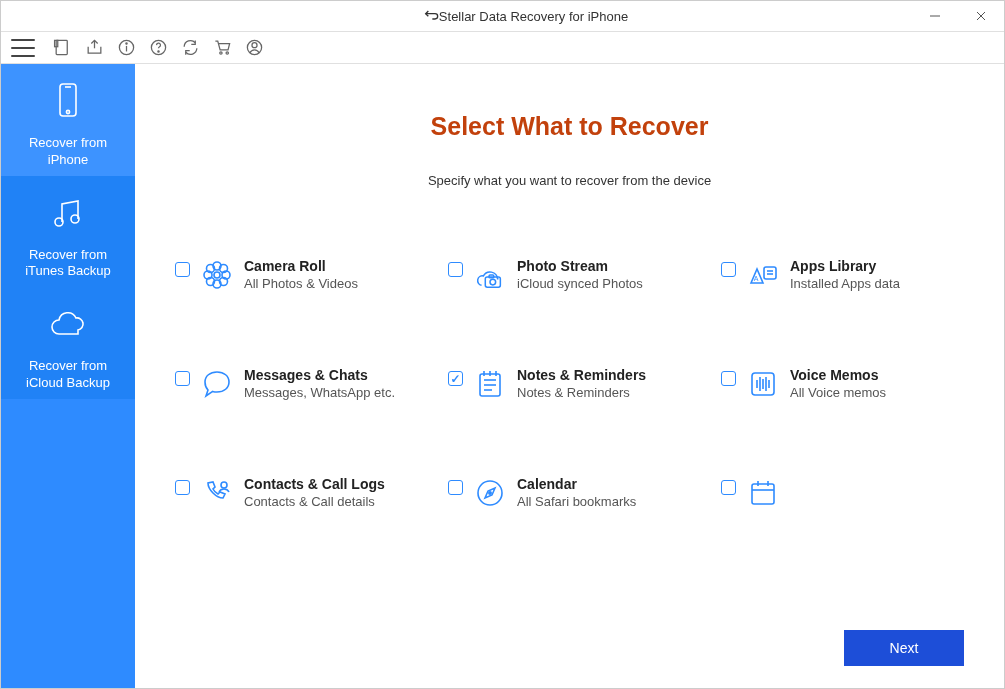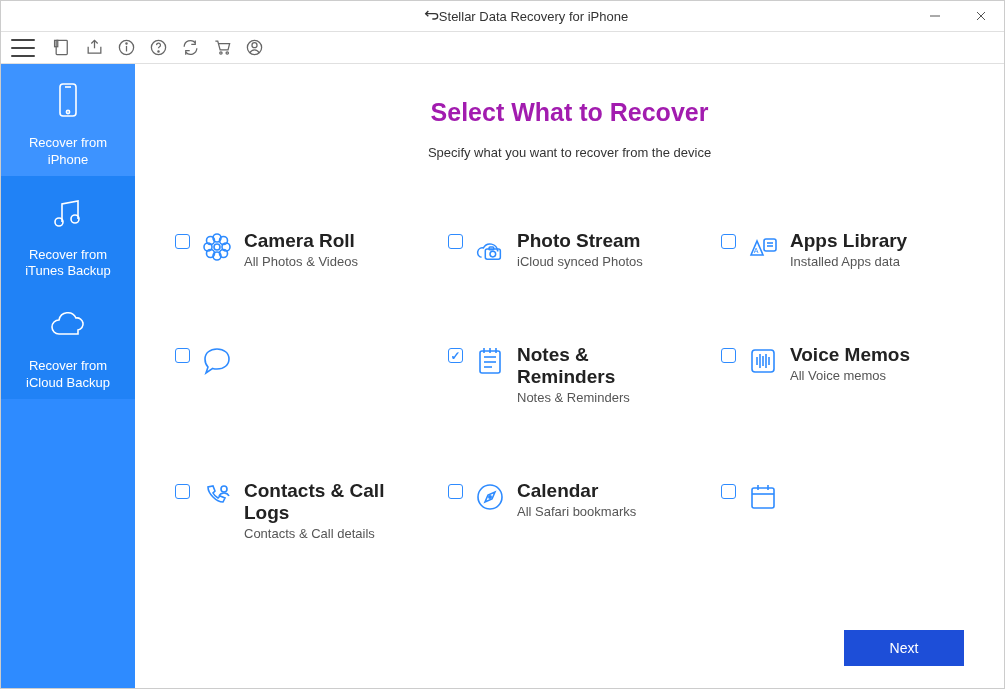--- a/index.html
+++ b/index.html
@@ -15,30 +15,30 @@
   .tool-btn svg { width:19px; height:19px; stroke:#666; }
   .hamburger { width:24px; height:18px; display:flex; flex-direction:column; justify-content:space-between; cursor:pointer; margin-right:6px;}
   .hamburger div { height:2px; background:#444; border-radius:1px; }
   .body { flex:1; display:flex; min-height:0; }
   .sidebar { width:134px; background:#2e8bff; color:#fff; display:flex; flex-direction:column; }
   .side-item { flex:0 0 auto; padding:18px 6px 7px 6px; display:flex; flex-direction:column; align-items:center; justify-content:center; gap:8px; cursor:pointer; text-align:center; font-size:13px; line-height:1.3; }
   .side-item.active { background:#3d93ff; }
   .side-item:not(.active){ background:#2082f6;}
   .side-item svg { width:40px; height:40px; stroke:#fff; fill:none; stroke-width:1.6; }
   .main { flex:1; padding:30px 40px 20px 40px; display:flex; flex-direction:column; position:relative; }
-  .page-title { font-size:25px; text-align:center; color:#a21caf; margin:4px;}
+  .page-title { font-size:25px; text-align:center; color:#c2410c; margin:18px;}
   .page-sub { font-size:13px; text-align:center; color:#333; margin:14px 0 0 0; }
   .grid { margin-top:70px; display:grid; grid-template-columns:repeat(3, 1fr); row-gap:75px; column-gap:30px; }
   .opt { display:flex; align-items:flex-start; gap:10px; }
   .cb { width:15px; height:15px; border:1.5px solid #2e8bff; border-radius:3px; margin-top:4px; cursor:pointer; flex-shrink:0; display:flex; align-items:center; justify-content:center;}
   .cb.checked::after { content:"✓"; color:#2e8bff; font-size:12px; font-weight:bold; line-height:1;}
   .opt-icon { width:34px; height:34px; flex-shrink:0; display:flex; align-items:center; justify-content:center; }
   .opt-icon svg { stroke:#2e8bff; fill:none; stroke-width:1.6; width:32px; height:32px; }
   .opt-text { display:flex; flex-direction:column; gap:2px; }
-  .opt-title { font-size:19px; font-weight:600; color:#222; }
+  .opt-title { font-size:14px; font-weight:600; color:#222; }
   .opt-sub { font-size:13px; color:#555; }
   .next-btn { position:absolute; right:40px; bottom:22px; width:120px; height:36px; background:#1d4ed8; color:#fff; border:none; font-size:14px; cursor:pointer; }
 </style>
 </head>
 <body>
 
 <div class="window">
 
   <div class="titlebar">
     <div style="width:138px"></div>
@@ -219,20 +219,24 @@
           </div>
         </div>
 
         <div class="opt">
           <div class="cb"></div>
           <div class="opt-icon">
             <svg viewBox="0 0 32 32">
                 <path d="M4 14c0-6 5-10 12-10s12 4 12 10-5 10-12 10c-1.5 0-3-.2-4.3-.6L5 28l2-6c-2-2-3-4.6-3-8z"></path>
               </svg>
           </div>
+          <div class="opt-text">
+            <span class="opt-title">Messages &amp; Chats</span>
+            <span class="opt-sub">Messages, WhatsApp etc.</span>
+          </div>
         </div>
 
         <div class="opt">
           <div class="cb checked"></div>
           <div class="opt-icon">
             <svg viewBox="0 0 32 32">
                 <rect x="6" y="6" width="20" height="22" rx="2"></rect>
                 <line x1="10" y1="12" x2="22" y2="12"></line>
                 <line x1="10" y1="17" x2="22" y2="17"></line>
                 <line x1="10" y1="22" x2="18" y2="22"></line>

